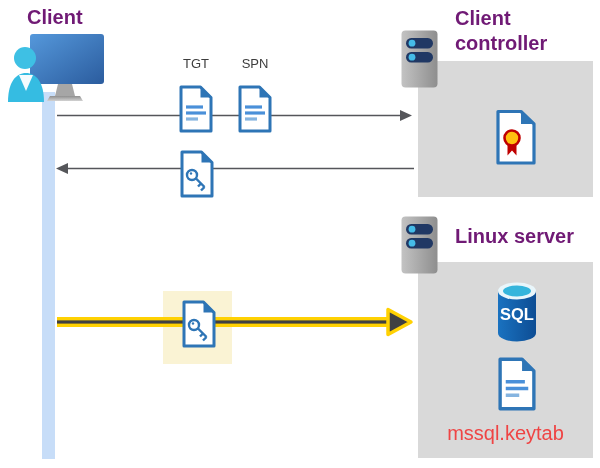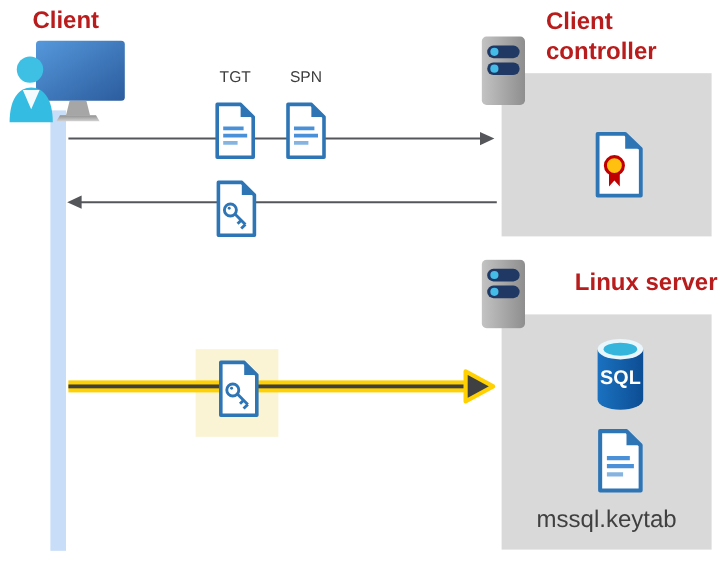--- a/index.html
+++ b/index.html
@@ -1,26 +1,26 @@
 <!DOCTYPE html>
 <html><head>
 <meta charset="utf-8">
 <style>
   html,body { margin:0; padding:0; background:#fff; }
   .stage {
     position:relative; width:600px; height:468px; background:#ffffff;
     font-family:"Liberation Sans", sans-serif; overflow:hidden;
   }
   .abs { position:absolute; }
-  .title { font-weight:bold; font-size:20px; color:#b91c1c; line-height:25px; }
+  .title { font-weight:bold; font-size:20px; color:#701a75; line-height:25px; }
   .small-label { font-size:13px; color:#3d3d3d; text-align:center; }
   .graybox { background:#d9d9d9; }
   .lifeline { background:#c7ddf8; }
   .highlight { background:#faf3d4; }
-  .keytab-label { font-size:20px; color:#404040; text-align:center; }
+  .keytab-label { font-size:20px; color:#ef4444; text-align:center; }
   svg { display:block; }
   svg text { font-family:"Liberation Sans", sans-serif; }
 </style>
 </head>
 <body>
 
 <div class="stage">
 
   <svg width="0" height="0" style="position:absolute" aria-hidden="true">
     <defs>
@@ -124,21 +124,21 @@
   <svg class="abs" style="left:493px; top:109px;" width="46" height="57" viewBox="0 0 46 57">
     <path d="M5 2.5 H28 L41 15 V54 H5 Z" fill="#ffffff" stroke="#2e75b6" stroke-width="3.2" stroke-linejoin="round"></path>
     <path d="M28 2.5 V15 H41 Z" fill="#2e75b6"></path>
     <path d="M14.5 34 V46.5 L19 41.5 L23.5 46.5 V34 Z" fill="#c00000"></path>
     <circle cx="19" cy="29" r="7.5" fill="#ffc010" stroke="#c00000" stroke-width="2.6"></circle>
   </svg>
 
   <svg class="abs" style="left:401px; top:216px;" width="37" height="58">
       <use href="#sym-server"></use>
     </svg>
-  <div class="abs title" style="left:455px; top:224px; white-space:nowrap;margin-left:24px;">Linux server</div>
+  <div class="abs title" style="left:455px; top:224px; white-space:nowrap;">Linux server</div>
 
   <svg class="abs" style="left:494px; top:280px;" width="46" height="64" viewBox="0 0 46 64">
     <path d="M4 11 V53 A19 8.5 0 0 0 42 53 V11 Z" fill="url(#gsql)"></path>
     <ellipse cx="23" cy="11" rx="19" ry="8.5" fill="#e9f6fb"></ellipse>
     <ellipse cx="23" cy="11" rx="14" ry="5.4" fill="#35b5dc"></ellipse>
     <text x="23" y="40" text-anchor="middle" font-size="16.5" font-weight="bold" fill="#ffffff">SQL</text>
   </svg>
 
   <svg class="abs" style="left:495px; top:357px;" width="44" height="54" viewBox="0 0 38 48">
     <use href="#sym-doc-text"></use>

